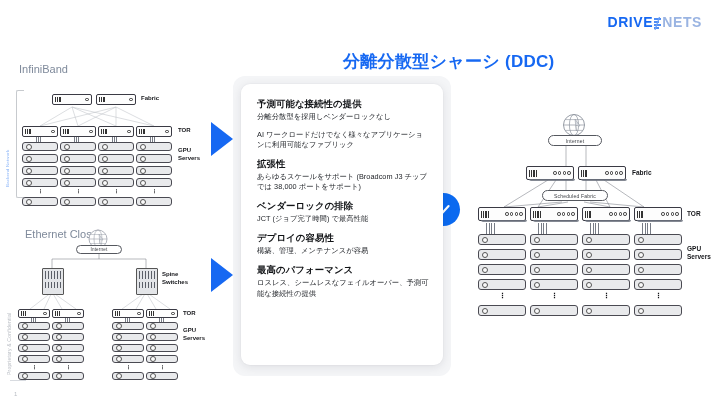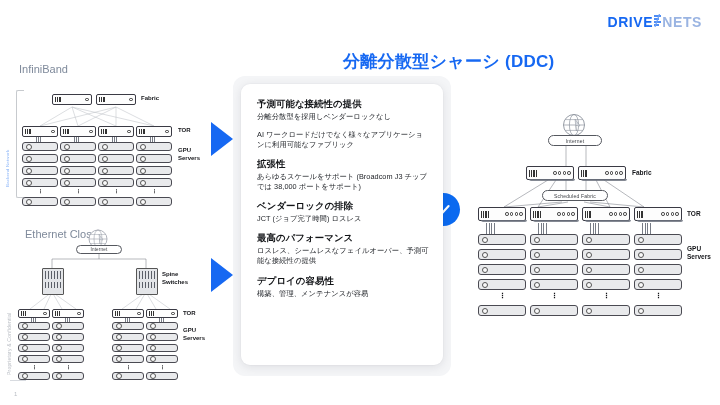--- a/index.html
+++ b/index.html
@@ -9,21 +9,21 @@
     font-family:"Liberation Sans","DejaVu Sans",sans-serif;
     overflow:hidden;position:relative;
     -webkit-font-smoothing:antialiased;
   }
   .slide{position:absolute;inset:0;width:720px;height:405px;overflow:hidden;}
 
   
   .logo{
     position:absolute;right:18px;top:14px;
     font-size:14px;font-weight:bold;letter-spacing:.6px;
-    display:flex;align-items:flex-start;
+    display:flex;align-items:flex-end;
   }
   .logo .d1{color:#1668f2;}
   .logo .d2{color:#9ab4e2;font-weight:bold;}
   .logo .mark{
     display:inline-block;width:9px;height:13px;margin:0 0px 0 0px;
     position:relative;
   }
   .logo .mark svg{display:block;}
 
   .vs-title{
@@ -595,29 +595,29 @@
     </div>
     <div class="feat">
       <p>AI ワークロードだけでなく様々なアプリケーションに利用可能なファブリック</p>
     </div>
     <div class="feat">
       <h4>拡張性</h4>
       <p>あらゆるスケールをサポート (Broadcom J3 チップでは 38,000 ポートをサポート)</p>
     </div>
     <div class="feat">
       <h4>ベンダーロックの排除</h4>
-      <p>JCT (ジョブ完了時間) ロスレス</p>
+      <p>JCT (ジョブ完了時間) で最高性能</p>
+    </div>
+    <div class="feat">
+      <h4>デプロイの容易性</h4>
+      <p>構築、管理、メンテナンスが容易</p>
     </div>
     <div class="feat">
       <h4>最高のパフォーマンス</h4>
       <p>ロスレス、シームレスなフェイルオーバー、予測可能な接続性の提供</p>
-    </div>
-    <div class="feat">
-      <h4>デプロイの容易性</h4>
-      <p>構築、管理、メンテナンスが容易</p>
     </div>
 
   </div>
 
   <div class="diagram" id="ddc" style="left:470px;top:112px;width:250px;height:240px;">
 
     <div class="globe" style="left:91px;top:0px;">
       <svg width="26" height="26" viewBox="0 0 26 26">
         <circle cx="13" cy="13" r="10.5" fill="#fff" stroke="#8d939d" stroke-width=".9"></circle>
         <ellipse cx="13" cy="13" rx="4.6" ry="10.5" fill="none" stroke="#8d939d" stroke-width=".7"></ellipse>

